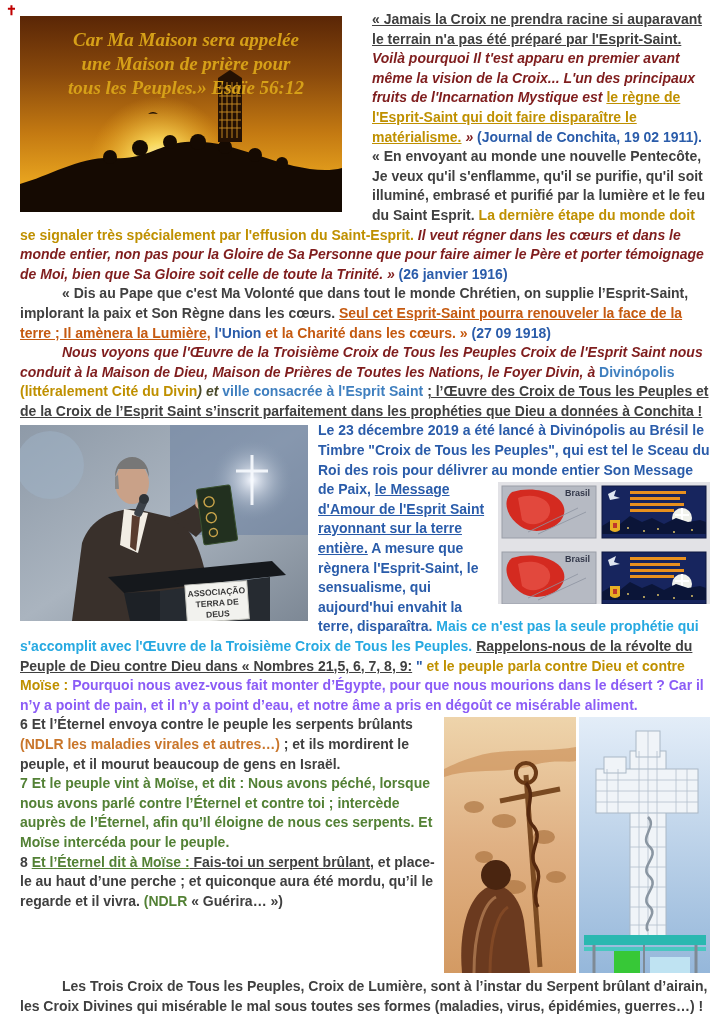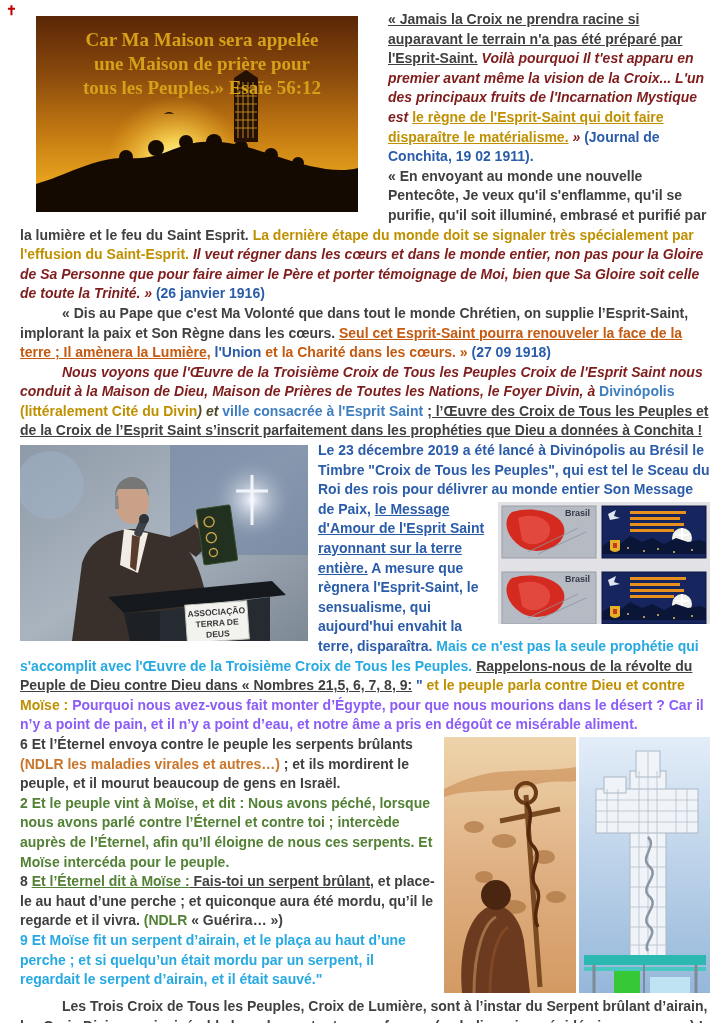--- a/index.html
+++ b/index.html
@@ -25,21 +25,21 @@
   .lblue{color:#3f7fbf;}
   .cyan{color:#27a9e1;}
   .orange{color:#c55a11;}
   .orange2{color:#c9762b;margin-top:31px;}
   .black{color:#8b5cf6;}
   .u{text-decoration:underline;}
   .it{font-style:italic;color:#4a4a2a;text-align:right;}
   p{margin:0;}
   .indent{text-indent:42px;}
   
-  .hero-fig{float:left;width:342px;height:196px;margin:6px 10px 4px 16px;}
+  .hero-fig{float:left;width:342px;height:196px;margin:6px 10px 4px 0;font-style:italic;}
   .photo-fig{float:left;width:288px;height:196px;margin:4px 10px 2px 0;}
   .stamps-fig{float:right;width:212px;height:122px;margin:2px 0 2px 8px;}
   .cross-fig{float:right;width:266px;height:256px;margin:2px 0 2px 8px;}
   .section-bottom{clear:left;}
   .conclusion{clear:both;padding-top:2px;}
   svg{display:block;}
   .hero-caption{font-family:"Liberation Serif",serif;font-weight:bold;}
 </style>
 </head>
 <body>
@@ -303,26 +303,23 @@
             <rect x="206" y="240" width="40" height="16" fill="#bfe3f2"></rect>
           </g>
         </g>
       </svg>
     </span>
 
     <div>
       <span class="red">6 Et l’Éternel envoya contre le peuple les serpents brûlants </span><span class="orange2">(NDLR les maladies virales et autres…)</span><span class="red"> ; et ils mordirent le peuple, et il mourut beaucoup de gens en Israël.</span>
     </div>
     <div>
-      <span class="green2">2 Et le peuple vint à Moïse, et dit : Nous avons péché, lorsque nous avons parlé contre l’Éternel et contre toi ; intercède auprès de l’Éternel, afin qu’Il éloigne de nous ces serpents. Et Moïse intercéda pour le peuple.</span>
+      <span class="green2">7 Et le peuple vint à Moïse, et dit : Nous avons péché, lorsque nous avons parlé contre l’Éternel et contre toi ; intercède auprès de l’Éternel, afin qu’Il éloigne de nous ces serpents. Et Moïse intercéda pour le peuple.</span>
     </div>
     <div>
       <span class="red">8 </span><span class="green2 u">Et l’Éternel dit à Moïse :</span><span class="red u"> Fais-toi un serpent brûlant</span><span class="red">, et place-le au haut d’une perche ; et quiconque aura été mordu, qu’il le regarde et il vivra. </span><span class="green2">(NDLR </span><span class="red">« Guérira… »)</span>
-    </div>
-    <div>
-      <span class="cyan">9 Et Moïse fit un serpent d’airain, et le plaça au haut d’une perche ; et si quelqu’un était mordu par un serpent, il regardait le serpent d’airain, et il était sauvé."</span>
     </div>
   </div>
 
   <p class="conclusion indent">
     <span class="red">Les Trois Croix de Tous les Peuples, Croix de Lumière, sont à l’instar du Serpent brûlant d’airain, les Croix Divines qui misérable le mal sous toutes ses formes (maladies, virus, épidémies, guerres…) !</span>
   </p>
 </div>
 
 </body></html>

